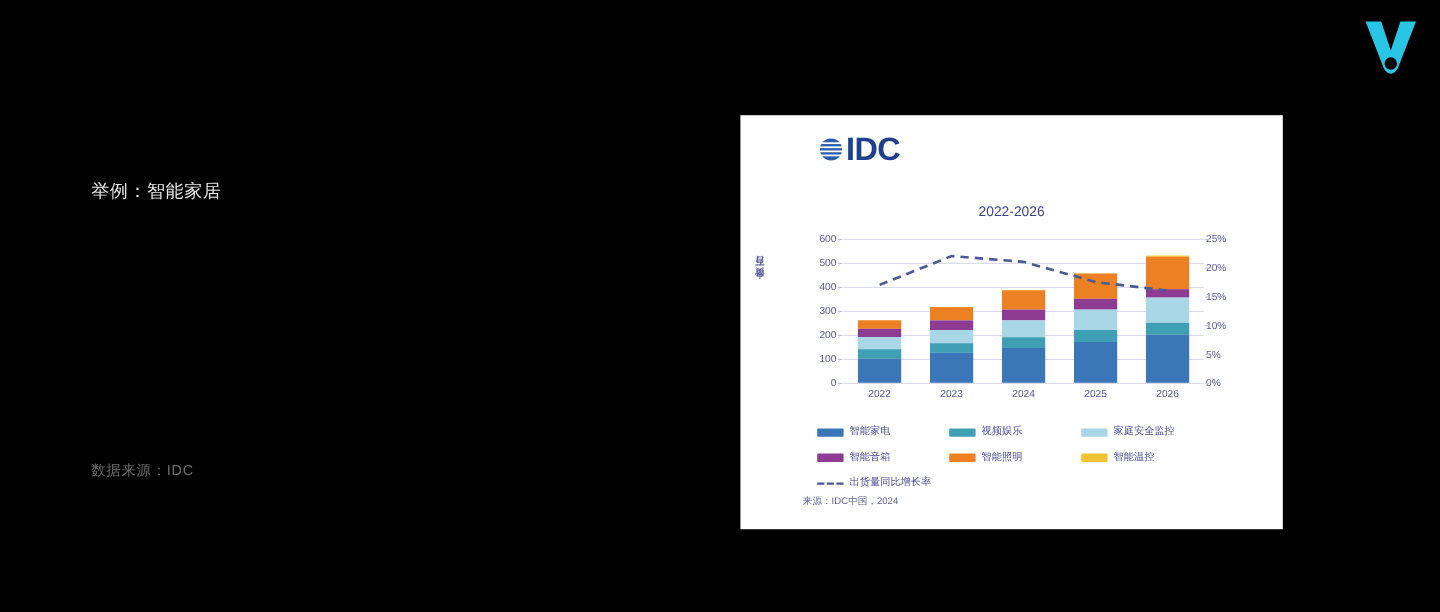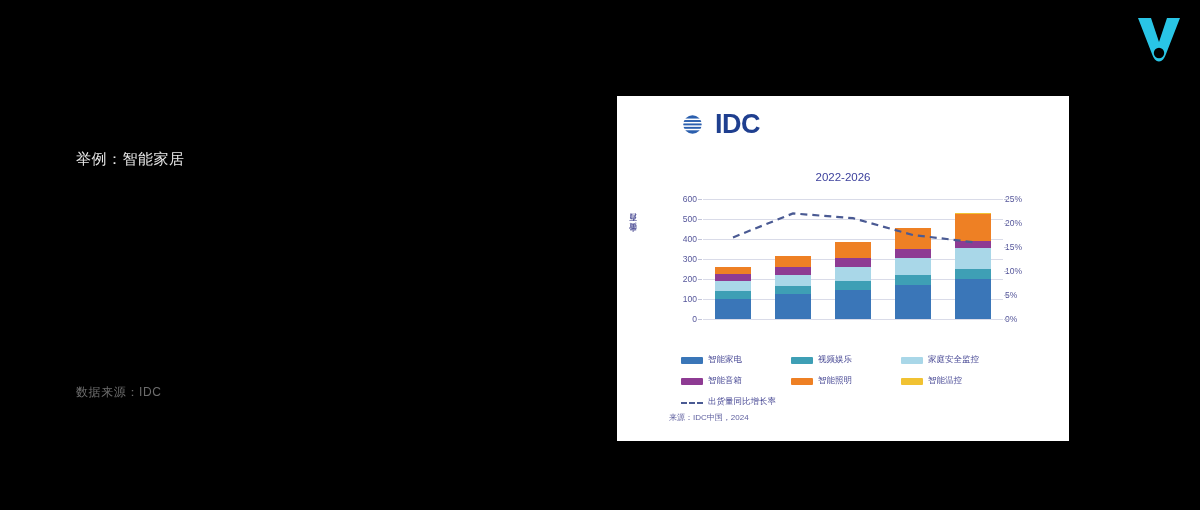--- a/index.html
+++ b/index.html
@@ -78,21 +78,21 @@
     height: 345px;
     background: #ffffff;
     overflow: hidden;
   }
   .idc-logo-row {
     position: absolute;
     left: 65px;
     top: 15px;
     display: flex;
     align-items: center;
-    gap: 12px;
+    gap: 2px;
   }
   .idc-mark { width: 21px; height: 21px; display: block; }
   .idc-word {
     font-size: 27px;
     font-weight: 700;
     color: #1f3f8f;
     letter-spacing: -0.5px;
     line-height: 1;
     font-family: "Liberation Sans", sans-serif;
   }
@@ -366,20 +366,27 @@
             <div class="seg" style="background: rgb(62, 159, 181); height: 10px;"></div>
             <div class="seg" style="background: rgb(169, 215, 232); height: 21px;"></div>
             <div class="seg" style="background: rgb(142, 59, 147); height: 7px;"></div>
             <div class="seg" style="background: rgb(238, 128, 36); height: 27.2px;"></div>
             <div class="seg" style="background: rgb(241, 194, 50); height: 0.4px;"></div>
           </div>
         </div>
       <svg class="trend-svg" id="trendsvg" viewBox="0 0 300 120" preserveAspectRatio="none">
           <polyline points="30.0,38.4 90.0,14.4 150.0,19.2 210.0,36.0 270.0,43.2" fill="none" stroke="#4a5a93" stroke-width="2.2" stroke-dasharray="7,5" vector-effect="non-scaling-stroke"></polyline>
         </svg>
+      <div class="xlabels" id="xlabels">
+          <div class="xlab">2022</div>
+          <div class="xlab">2023</div>
+          <div class="xlab">2024</div>
+          <div class="xlab">2025</div>
+          <div class="xlab">2026</div>
+        </div>
     </div>
 
     <div class="legend" id="legend">
         <div class="legend-row">
           <div class="legend-item">
             <span class="swatch" style="background: rgb(58, 118, 184);"></span>
             <span class="legend-label">智能家电</span>
           </div>
           <div class="legend-item">
             <span class="swatch" style="background: rgb(62, 159, 181);"></span>

